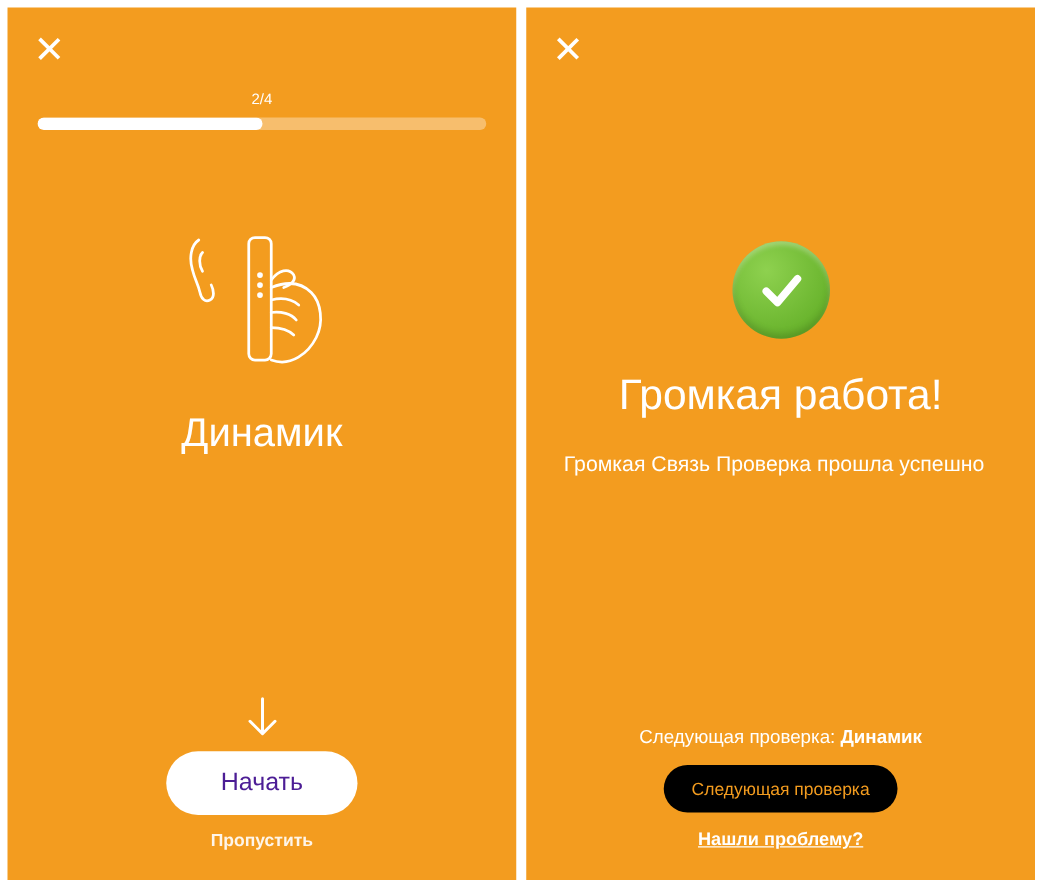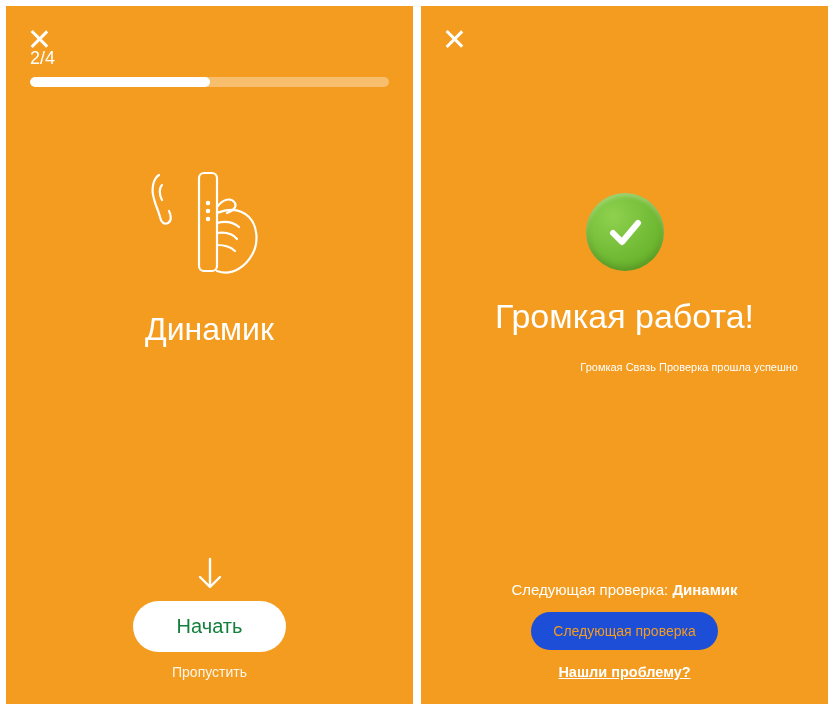--- a/index.html
+++ b/index.html
@@ -35,22 +35,23 @@
       position: absolute;
       left: 10px;
       top: 0;
       width: 2.5px;
       height: 22px;
       background: #fff;
     }
     .close-icon::before { transform: rotate(45deg); }
     .close-icon::after { transform: rotate(-45deg); }
     .progress-label {
-      margin-top: 20px;
-      font-size: 18px;
+      text-align: center;
+      margin-top: 44px;
+      font-size: 12px;
       font-weight: 300;
     }
     .progress-bar {
       margin-top: 8px;
       width: 100%;
       height: 10px;
       background: rgba(255,255,255,0.35);
       border-radius: 5px;
       overflow: hidden;
     }
@@ -69,63 +70,63 @@
     .title {
       text-align: center;
       font-size: 32px;
       font-weight: 300;
       margin-bottom: 12px;
     }
     .title-large {
       font-size: 34px;
     }
     .description {
-      text-align: right;
-      font-size: 11px;
+      text-align: left;
+      font-size: 17px;
       line-height: 1.45;
       font-weight: 300;
       padding: 0 6px;
       margin-top: 24px;
     }
     .bottom-zone {
       position: absolute;
       bottom: 24px;
       left: 0;
       right: 0;
       display: flex;
       flex-direction: column;
       align-items: center;
     }
     .arrow-down {
       margin-bottom: 10px;
     }
     .btn-primary {
       background: #fff;
-      color: #15803d;
+      color: #4c1d95;
       border: none;
       padding: 14px 44px;
       border-radius: 999px;
       font-size: 20px;
       font-weight: 400;
       cursor: pointer;
     }
     .btn-secondary {
-      background: #1d4ed8;
+      background: #000000;
       color: #f39c1f;
       border: none;
       padding: 11px 22px;
       border-radius: 999px;
       font-size: 14px;
       font-weight: 500;
       cursor: pointer;
     }
     .skip-link {
       margin-top: 12px;
       font-size: 14px;
-      font-weight: 400;
+      font-weight: 700;
       color: rgba(255,255,255,0.9);
       cursor: pointer;
     }
     .problem-link {
       margin-top: 14px;
       font-size: 14.5px;
       text-decoration: underline;
       cursor: pointer;
       font-weight: bold;
     }

